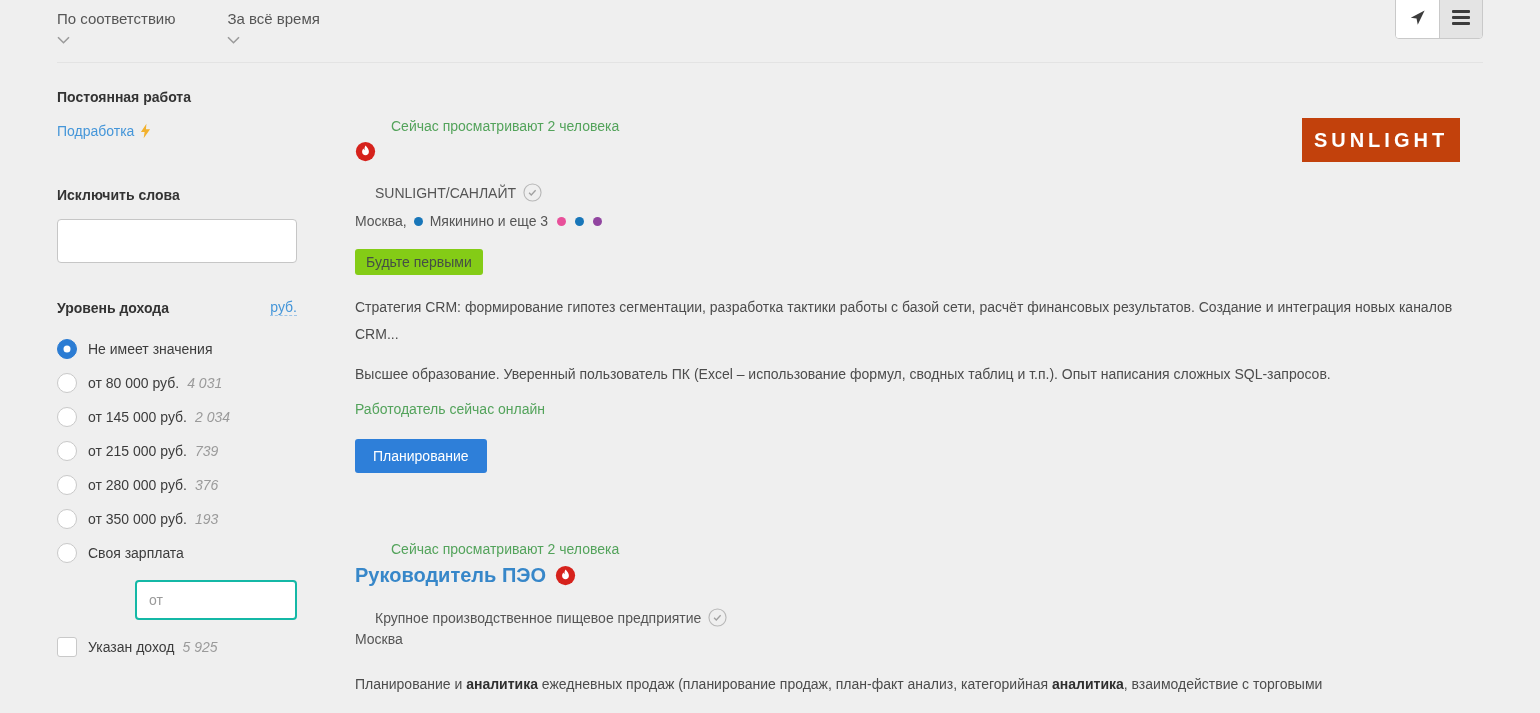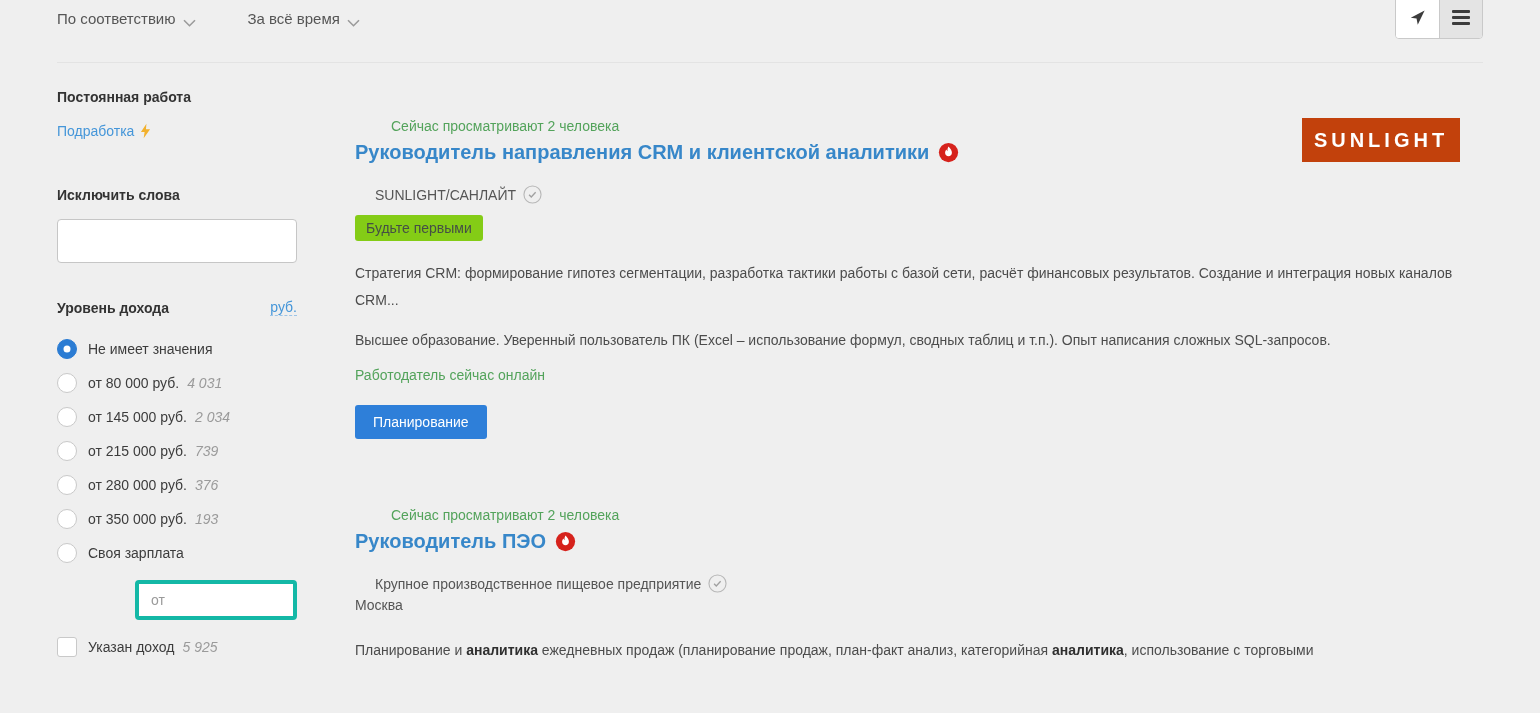--- a/index.html
+++ b/index.html
@@ -6,22 +6,22 @@
   html,body { width:1540px; height:713px; overflow:hidden; }
   body {
     font-family:"Liberation Sans", sans-serif;
     background:#efefef;
     color:#3c3c3c;
     font-size:14px;
   }
   
   .topbar { position:relative; height:62px; padding:10px 57px 0 57px; }
   .dropdown {
-    display:inline-flex; align-items:flex-end; gap:7px;
-    color:#555; font-size:15px; cursor:pointer; margin-right:48px;
+    display:inline-flex; align-items:flex-start; gap:7px;
+    color:#555; font-size:15px; cursor:pointer; margin-right:48px;flex-direction:column;
   }
   .dropdown svg { margin-top:2px; }
   .view-toggle {
     position:absolute; top:-5px; right:57px; display:flex;
     border:1px solid #c9c9c9; border-radius:0 0 4px 4px; overflow:hidden;
     background:#fff;
   }
   .view-toggle .vbtn {
     width:43px; height:42px; display:flex; align-items:center; justify-content:center;
     background:#fff; cursor:pointer;
@@ -59,21 +59,21 @@
     width:7px; height:7px; border-radius:50%; background:#fff;
   }
   .checkbox {
     width:20px; height:20px; border-radius:3px; border:1px solid #c9c9c9;
     background:#fff; flex:none; cursor:pointer;
   }
   .opt-label { margin-left:11px; color:#3c3c3c; }
   .opt-count { margin-left:8px; color:#9a9a9a; font-style:italic; }
   .from-input {
     width:162px; height:40px; margin:4px 0 16px 78px; background:#fff;
-    border:4px solid #14b8a6; border-radius:4px; padding:0 12px;
+    border:2px solid #14b8a6; border-radius:4px; padding:0 12px;
     font-size:14px; color:#333; font-family:"Liberation Sans", sans-serif;
   }
   .from-input::placeholder { color:#9a9a9a; }
   
   .card { position:relative; margin-bottom:68px; }
   .viewers { color:#53a35b; font-size:14px; margin-bottom:7px;margin-left:36px; }
   .v-title-row { display:flex; align-items:center; gap:9px; margin-bottom:21px; }
   .v-title { color:#3787c9; font-size:20px; font-weight:bold; cursor:pointer; }
   .fire { width:21px; height:21px; flex:none; }
   .company-row { display:flex; align-items:center; gap:7px; color:#555; margin-bottom:11px;margin-left:20px; }
@@ -195,32 +195,39 @@
       <span class="opt-count">5 925</span>
     </div>
   </aside>
 
   <main class="main">
 
     <div class="card">
       <div class="logo">SUNLIGHT</div>
       <div class="viewers">Сейчас просматривают 2 человека</div>
       <div class="v-title-row">
-        <span class="v-title">Руководитель направления CRM и клиентской аналитики</span>
         <svg class="fire" viewBox="0 0 24 24">
             <circle cx="12" cy="12" r="11" fill="#d6221c"></circle>
             <path d="M12 5.2c2.6 3 3.9 4.9 3.9 7 0 2.3-1.8 4-3.9 4s-3.9-1.7-3.9-4c0-1.3.6-2.4 1.6-3.7.2 1 .6 1.7 1.3 2-.4-1.8 0-3.5 1-5.3z" fill="#fff"></path>
           </svg>
       </div>
       <div class="company-row">
         <span>SUNLIGHT/САНЛАЙТ</span>
         <svg width="19" height="19" viewBox="0 0 20 20">
             <circle cx="10" cy="10" r="9" fill="none" stroke="#b8b8b8" stroke-width="1.2"></circle>
             <path d="M6.4 10.3 l2.3 2.3 4.6-4.9" fill="none" stroke="#a0a0a0" stroke-width="1.4"></path>
           </svg>
+      </div>
+      <div class="loc-row">
+        <span class="loc-city">Москва,</span>
+        <span class="dot dot-m"></span>
+        <span>Мякинино и еще 3</span>
+        <span class="dot dot-p"></span>
+        <span class="dot dot-b"></span>
+        <span class="dot dot-v"></span>
       </div>
       <span class="badge">Будьте первыми</span>
       <p class="para">Стратегия CRM: формирование гипотез сегментации, разработка тактики работы с базой сети, расчёт финансовых результатов. Создание и интеграция новых каналов CRM...</p>
       <p class="para">Высшее образование. Уверенный пользователь ПК (Excel – использование формул, сводных таблиц и т.п.). Опыт написания сложных SQL-запросов.</p>
       <div class="online">Работодатель сейчас онлайн</div>
       <button class="apply-btn">Планирование</button>
     </div>
 
     <div class="card">
       <div class="viewers">Сейчас просматривают 2 человека</div>
@@ -234,17 +241,17 @@
       <div class="company-row" style="margin-bottom:4px;">
         <span>Крупное производственное пищевое предприятие</span>
         <svg width="19" height="19" viewBox="0 0 20 20">
             <circle cx="10" cy="10" r="9" fill="none" stroke="#b8b8b8" stroke-width="1.2"></circle>
             <path d="M6.4 10.3 l2.3 2.3 4.6-4.9" fill="none" stroke="#a0a0a0" stroke-width="1.4"></path>
           </svg>
       </div>
       <div class="loc-row" style="margin-bottom:24px;">
         <span class="loc-city">Москва</span>
       </div>
-      <p class="para"><span>Планирование и </span><b>аналитика</b><span> ежедневных продаж (планирование продаж, план-факт анализ, категорийная </span><b>аналитика</b><span>, использование с торговыми</span></p>
+      <p class="para"><span>Планирование и </span><b>аналитика</b><span> ежедневных продаж (планирование продаж, план-факт анализ, категорийная </span><b>аналитика</b><span>, взаимодействие с торговыми</span></p>
     </div>
 
   </main>
 </div>
 
 </body></html>

